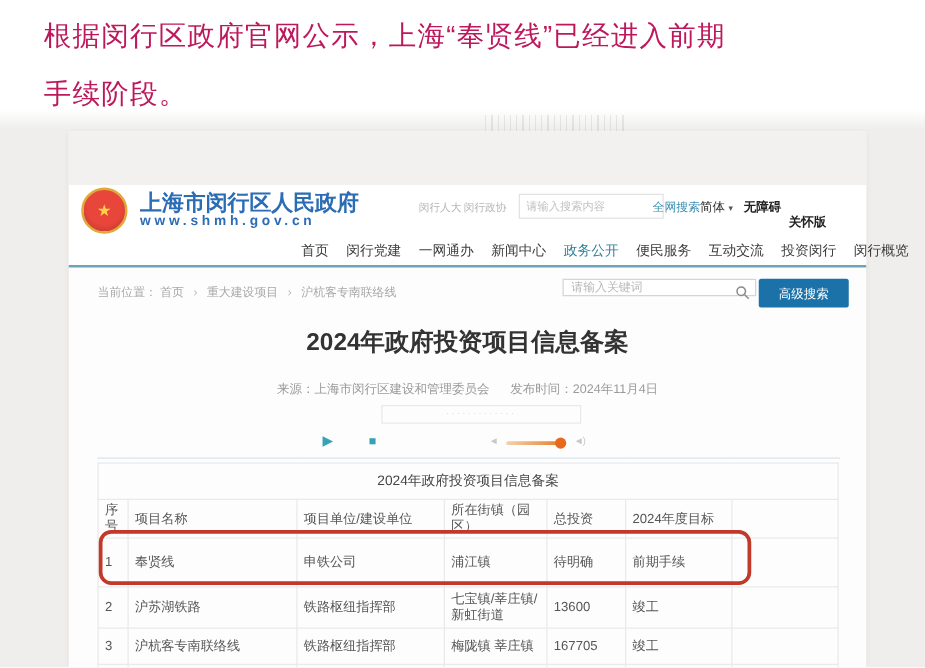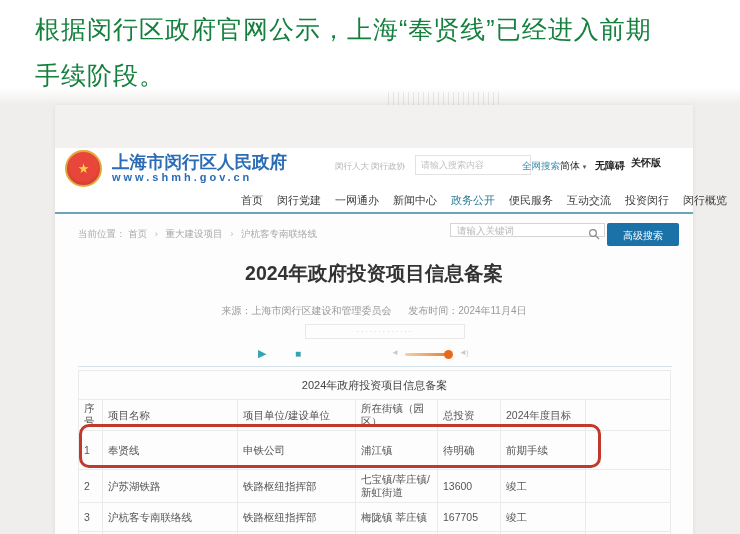--- a/index.html
+++ b/index.html
@@ -3,21 +3,21 @@
 <meta charset="utf-8">
 <style>
   html,body{margin:0;padding:0;}
   body{
     width:740px;height:534px;position:relative;overflow:hidden;
     background:#ffffff;
     font-family:"Liberation Sans", sans-serif;
   }
   
   .article{position:absolute;left:35px;top:6px;width:690px;
-    font-size:25px;line-height:46px;color:#15803d;letter-spacing:1px;}
+    font-size:22px;line-height:46px;color:#be185d;letter-spacing:1px;}
   
   .photo{position:absolute;left:0;top:88px;width:740px;height:446px;
     background:#efeeec;overflow:hidden;}
   .photo::before{content:"";position:absolute;left:0;top:0;width:740px;height:16px;
     background:linear-gradient(#ffffff,rgba(255,255,255,0));}
   .stripes{position:absolute;left:388px;top:4px;width:115px;height:92px;
     background:repeating-linear-gradient(90deg,rgba(150,150,150,.35) 0 1px,transparent 1px 5px);
     opacity:.55;}
   
   .card{position:absolute;left:55px;top:17px;width:638px;height:429px;
@@ -35,21 +35,21 @@
   .quick-link{position:absolute;top:13px;font-size:8.5px;color:#b5b5b5;}
   .ql-1{left:280px;} .ql-2{left:316px;}
   .mini-search{position:absolute;left:360px;top:7px;width:116px;height:20px;
     border:1px solid #e2e2e2;background:#fff;box-sizing:border-box;
     font-size:9px;color:#666;padding:0 5px;outline:none;font-family:"Liberation Sans",sans-serif;}
   .mini-search::placeholder{color:#c2c2c2;}
   .scope-link{position:absolute;left:467px;top:12px;font-size:9.5px;color:#3b8fb3;}
   .lang{position:absolute;left:505px;top:11px;font-size:10px;color:#2c2c2c;}
   .lang .chev{font-size:7px;color:#555;}
   .a11y{position:absolute;left:540px;top:11px;font-size:10px;font-weight:bold;color:#222;}
-  .care{position:absolute;left:576px;top:8px;font-size:10px;font-weight:bold;color:#222;}
+  .care{position:absolute;left:576px;top:23px;font-size:10px;font-weight:bold;color:#222;}
   
   .nav{position:absolute;left:0;top:83px;width:100%;height:26px;background:#fff;
     border-bottom:2px solid #6fa3b8;box-sizing:border-box;}
   .nav-items{position:absolute;left:186px;top:0;height:24px;display:flex;gap:14px;
     align-items:center;font-size:11px;color:#3c3c3c;white-space:nowrap;}
   .nav-items .active{color:#2e7f98;}
   
   .crumb-row{position:absolute;left:0;top:112px;width:100%;height:34px;}
   .crumb{position:absolute;left:23px;top:11px;font-size:9.5px;color:#a8a8a8;}
   .crumb .sep{margin:0 5px;color:#b8b8b8;}

